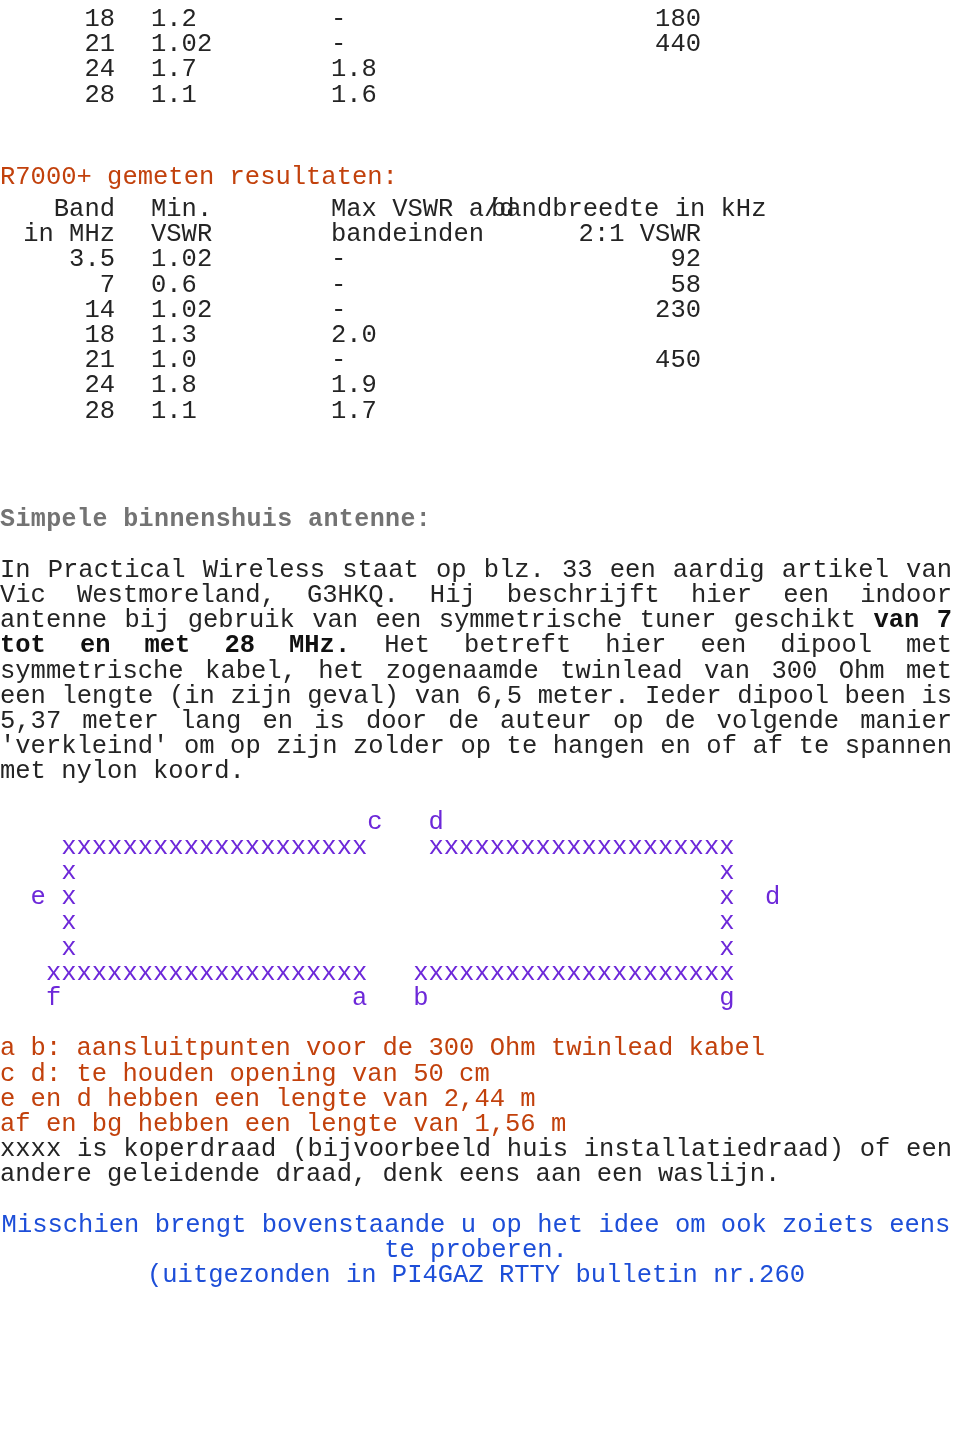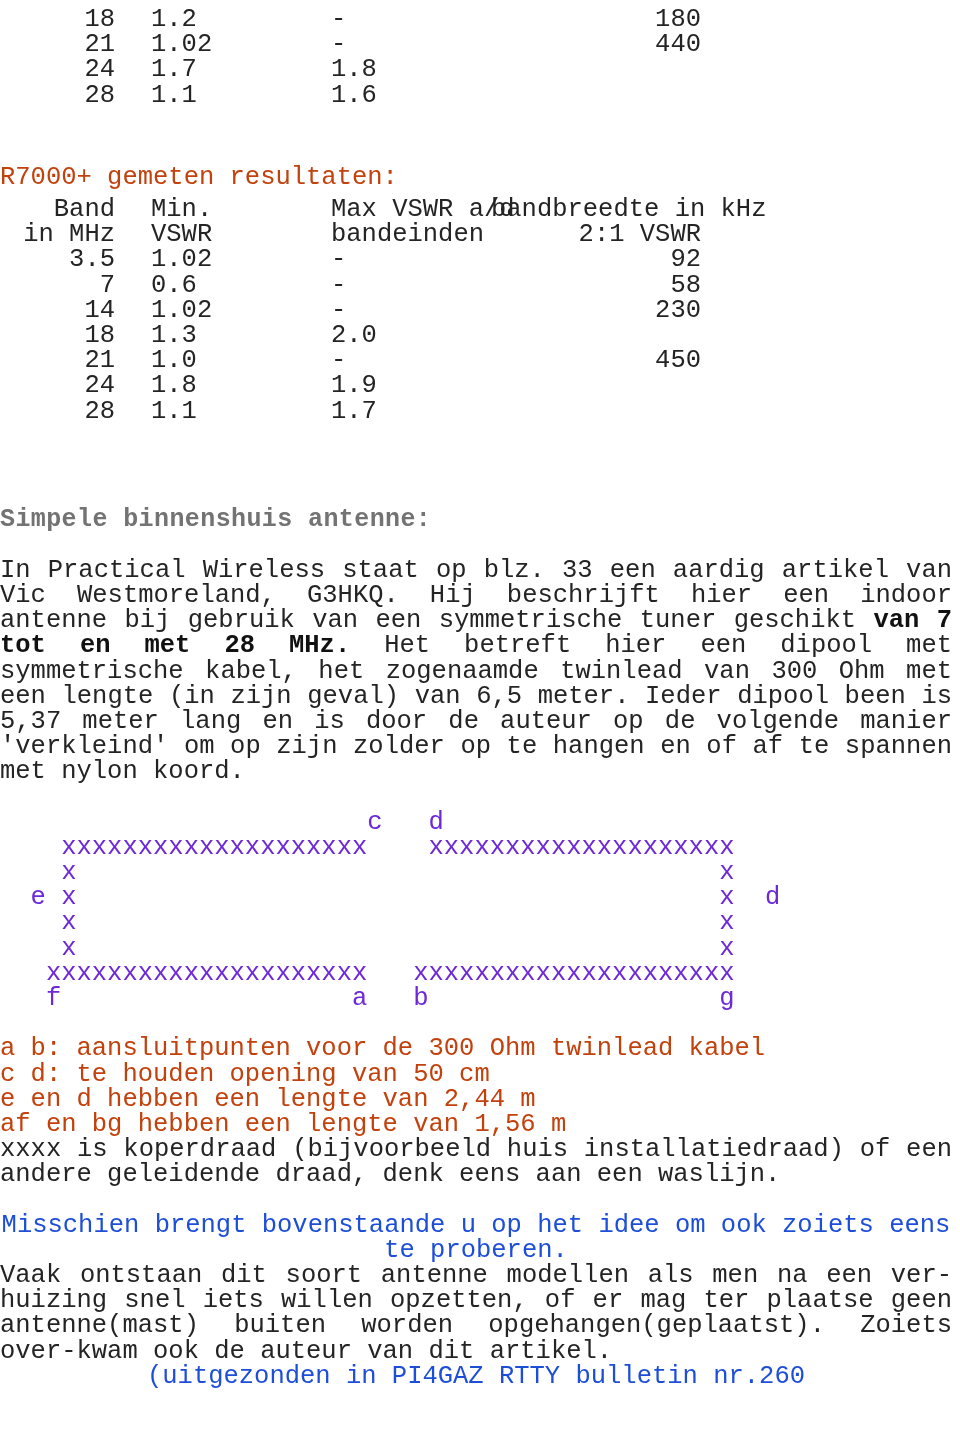--- a/index.html
+++ b/index.html
@@ -222,18 +222,17 @@
 
   <div class="mono-line">a b: aansluitpunten voor de 300 Ohm twinlead kabel</div>
   <div class="mono-line">c d: te houden opening van 50 cm</div>
   <div class="mono-line">e en d hebben een lengte van 2,44 m</div>
   <div class="mono-line">af en bg hebben een lengte van 1,56 m</div>
   <div class="para">xxxx is koperdraad (bijvoorbeeld huis installatiedraad) of een andere geleidende draad, denk eens aan een waslijn.</div>
 
   <div class="spacer-sm"></div>
 
   <div class="para-nojust">Misschien brengt bovenstaande u op het idee om ook zoiets eens te proberen.</div>
-  <div class="para">Vaak ontstaan dit soort antenne modellen als men na een ver-huizing snel iets willen opzetten, of er mag ter plaatse geen antenne(mast) buiten worden opgehangen(geplaatst). Zoiets over-kwam ook de auteur van dit artikel.</div>
   <div class="para-nojust">(uitgezonden in PI4GAZ RTTY bulletin nr.260</div>
 
   <div class="spacer-lg"></div>
 
 </div>
 
 </body></html>

